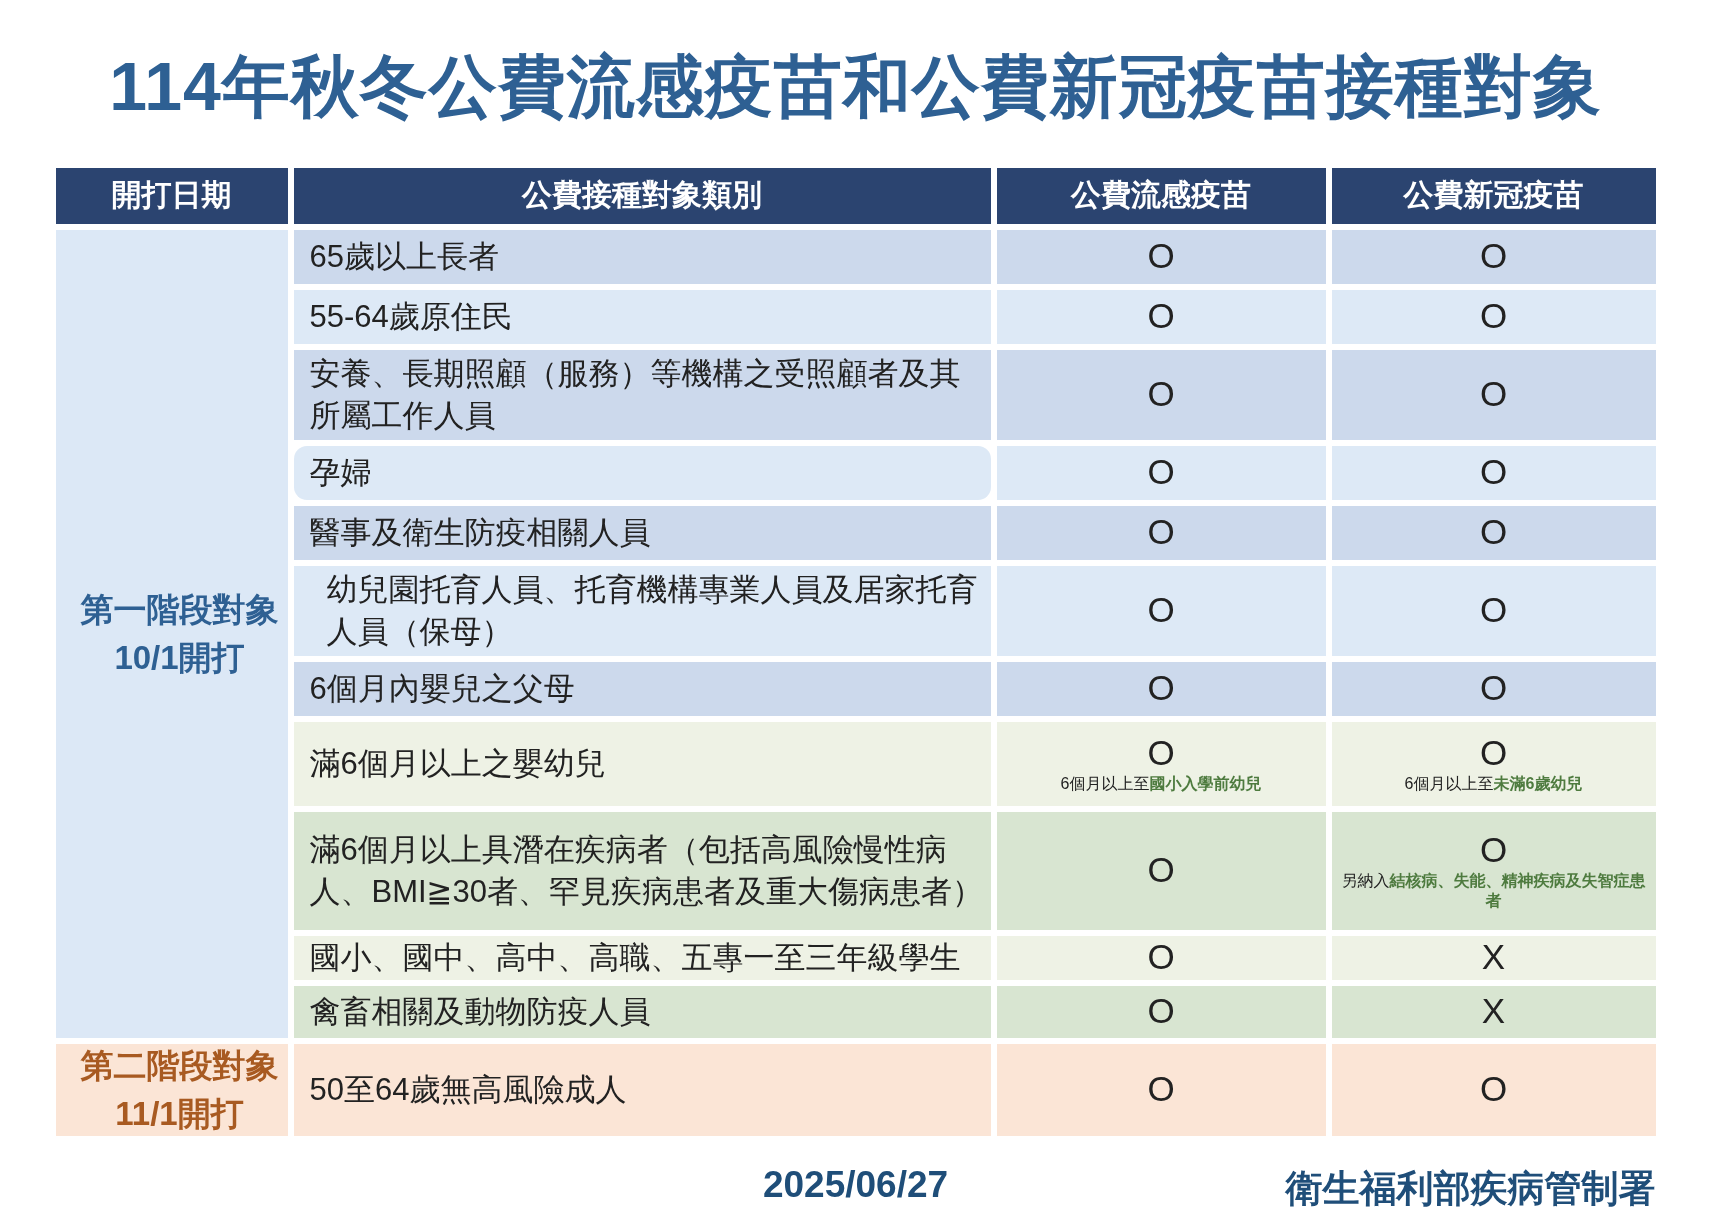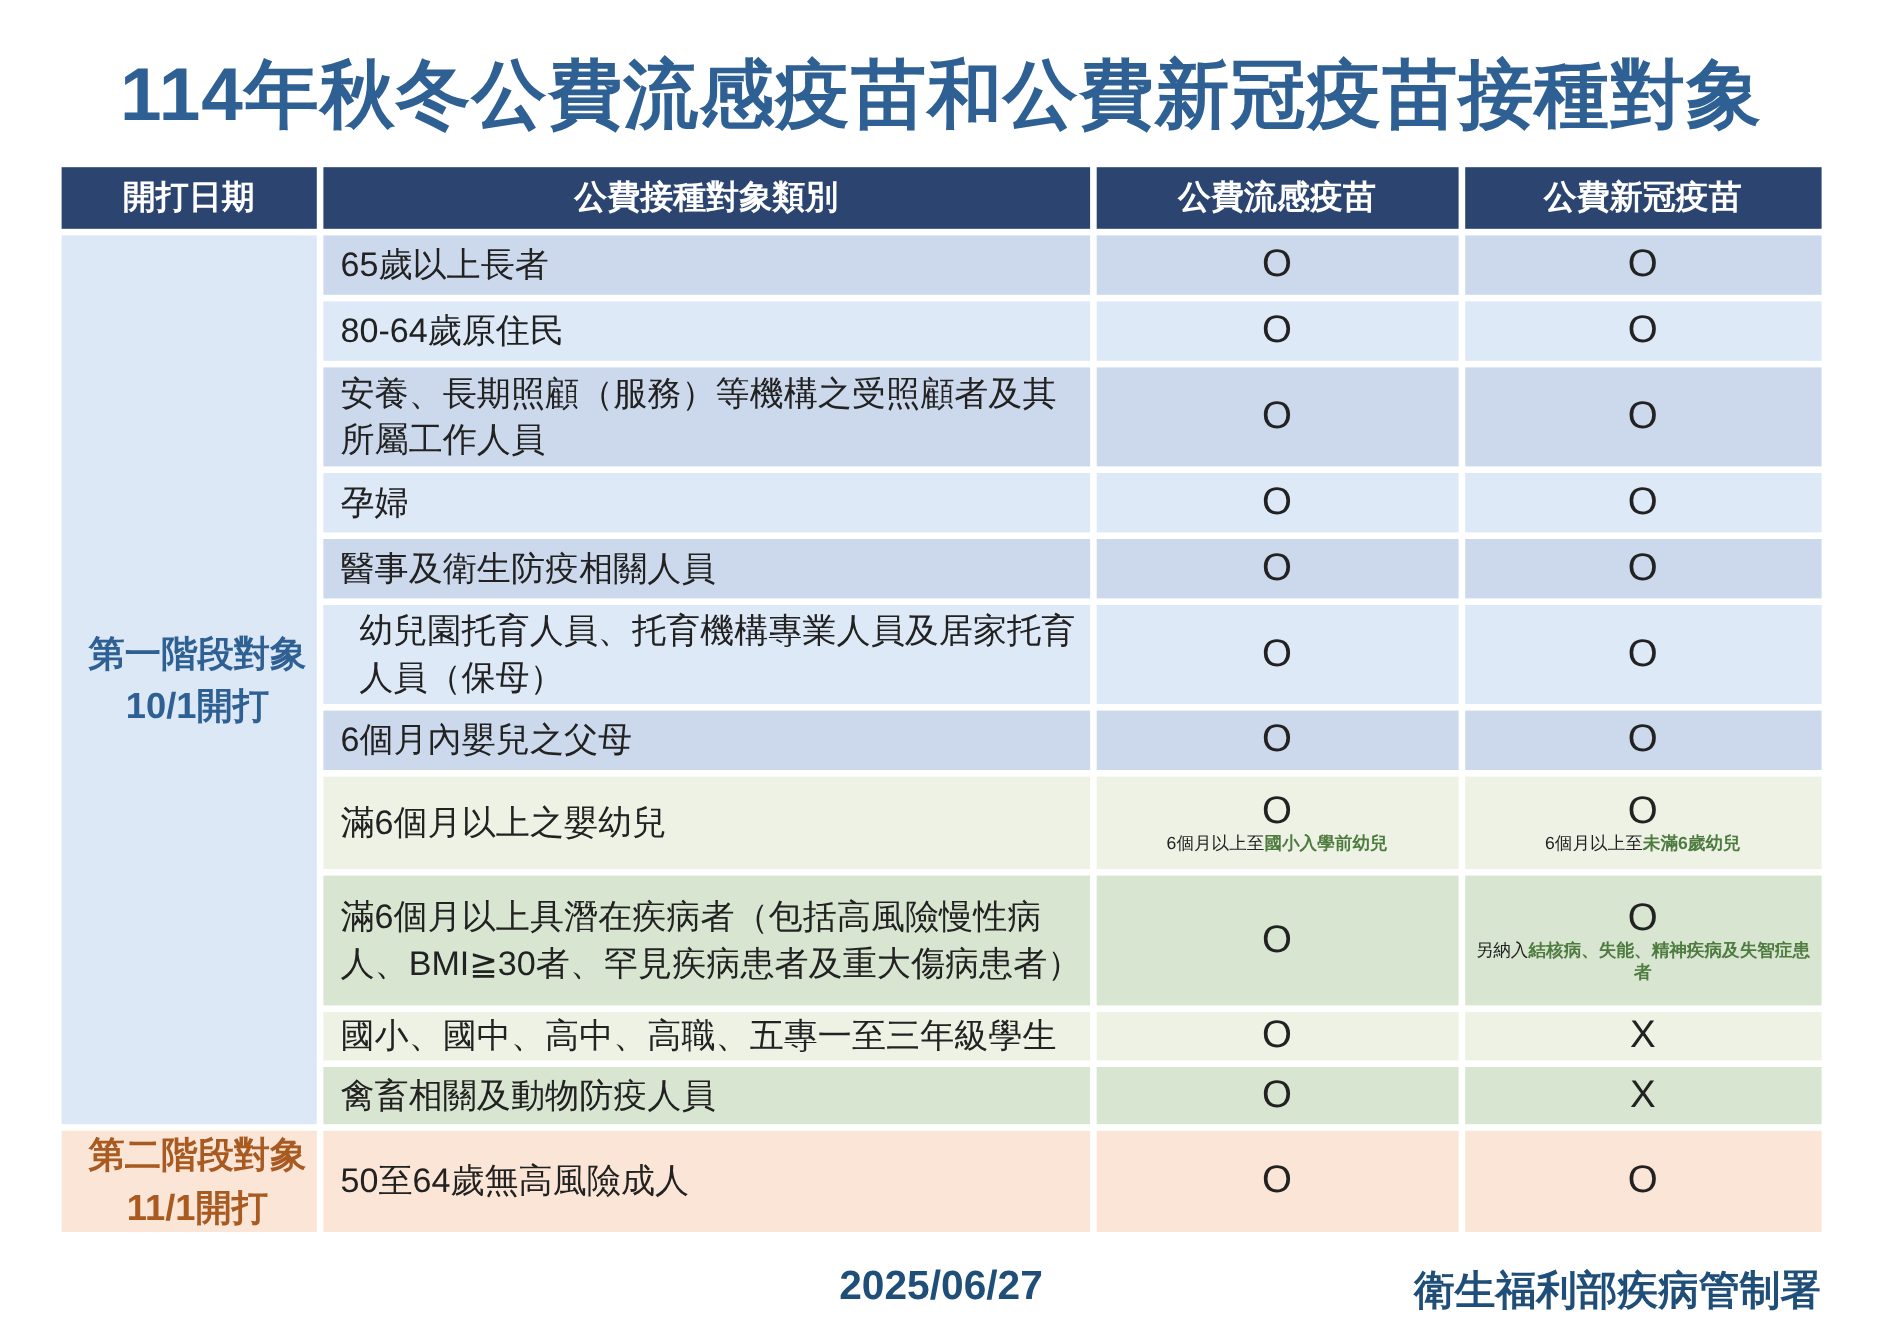--- a/index.html
+++ b/index.html
@@ -4,21 +4,21 @@
 <style>
   html,body{margin:0;padding:0;}
   body{
     width:1711px;height:1211px;
     background:#ffffff;
     font-family:"Liberation Sans","DejaVu Sans",sans-serif;
     color:#222222;
     overflow:hidden;
   }
   .page-title{
-    margin:46px 0 24px 0;
+    margin:46px 0 40px 0;
     text-align:center;
     font-size:68px;
     line-height:1.2;
     font-weight:bold;
     letter-spacing:1px;
     color:var(--title, #2e6093);
   }
   .vtable{
     width:1600px;
     margin:0 auto;
@@ -131,35 +131,35 @@
     <div>第二階段對象</div>
     <div>11/1開打</div>
   </div>
 <div class="cell cat tone-blueA" style="grid-area: 2 / 2;">65歲以上長者</div>
     <div class="cell markcell tone-blueA" style="grid-area: 2 / 3;">
       <div class="m">O</div>
     </div>
     <div class="cell markcell tone-blueA" style="grid-area: 2 / 4;">
       <div class="m">O</div>
     </div>
-    <div class="cell cat tone-blueB" style="grid-area: 3 / 2;">80-64歲原住民</div>
+    <div class="cell cat tone-blueB" style="grid-area: 3 / 2;">55-64歲原住民</div>
     <div class="cell markcell tone-blueB" style="grid-area: 3 / 3;">
       <div class="m">O</div>
     </div>
     <div class="cell markcell tone-blueB" style="grid-area: 3 / 4;">
       <div class="m">O</div>
     </div>
     <div class="cell cat tone-blueA" style="grid-area: 4 / 2;">安養、長期照顧（服務）等機構之受照顧者及其所屬工作人員</div>
     <div class="cell markcell tone-blueA" style="grid-area: 4 / 3;">
       <div class="m">O</div>
     </div>
     <div class="cell markcell tone-blueA" style="grid-area: 4 / 4;">
       <div class="m">O</div>
     </div>
-    <div class="cell cat tone-blueB" style="grid-area: 5 / 2;">孕婦</div>
+    <div class="cell cat tone-blueB" style="grid-area: 5 / 2; border-radius: 13px;">孕婦</div>
     <div class="cell markcell tone-blueB" style="grid-area: 5 / 3;">
       <div class="m">O</div>
     </div>
     <div class="cell markcell tone-blueB" style="grid-area: 5 / 4;">
       <div class="m">O</div>
     </div>
     <div class="cell cat tone-blueA" style="grid-area: 6 / 2;">醫事及衛生防疫相關人員</div>
     <div class="cell markcell tone-blueA" style="grid-area: 6 / 3;">
       <div class="m">O</div>
     </div>

